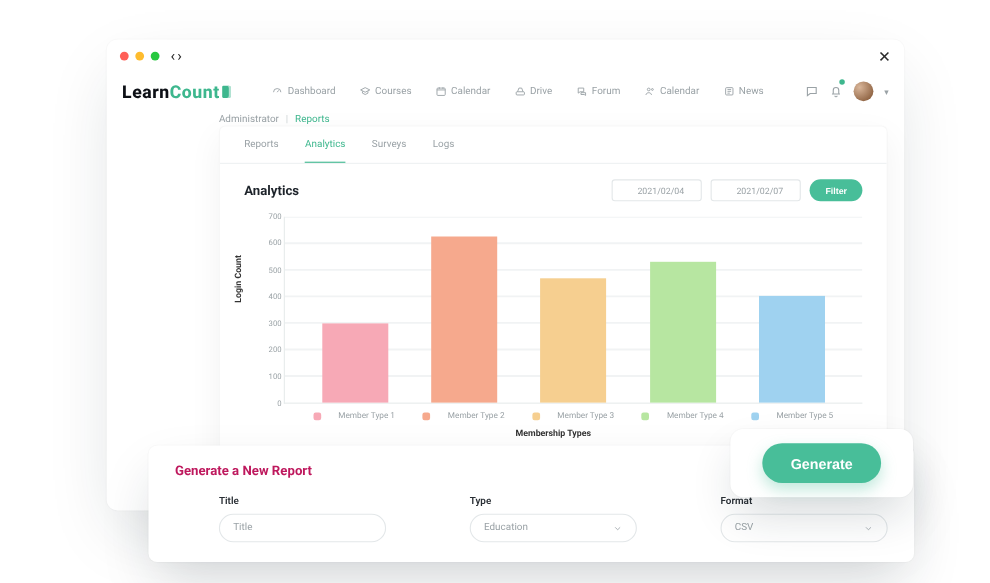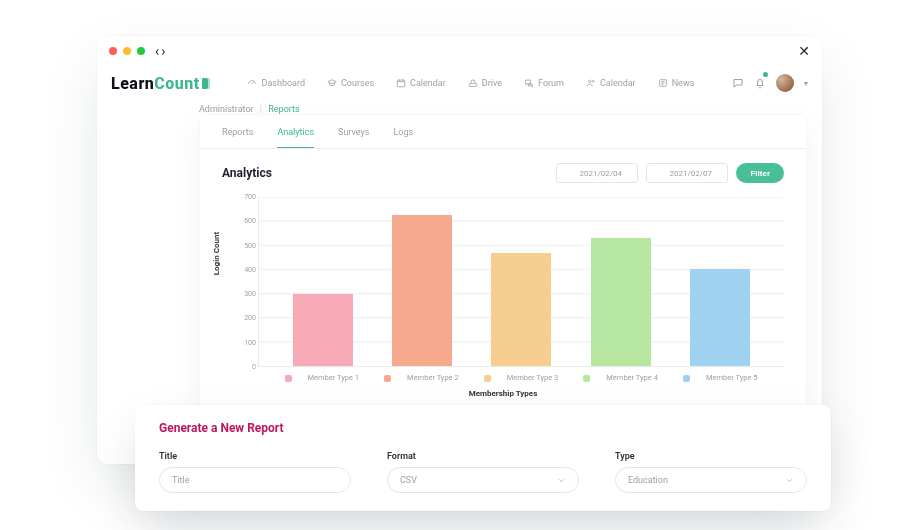--- a/index.html
+++ b/index.html
@@ -70,21 +70,21 @@
 
   
   .report-card {
     position: absolute; left: 135px; top: 405px; width: 696px; height: 106px;
     background: #fff; border-radius: 8px;
     box-shadow: 0 22px 50px -8px rgba(22,41,48,0.18), 0 0 0 1px rgba(0,0,0,0.02);
     padding: 16px 24px;
   }
   .report-card h4 { font-size: 12px; color: #be185d; font-weight: 700; margin-bottom: 16px; }
   .report-fields { display: flex; gap: 36px; }
-  .field { flex: 1; display: flex; flex-direction: column; gap: 6px; }
+  .field { flex: 1; display: flex; flex-direction: column; gap: 6px; margin-left: 40px; }
   .field label { font-size: 9px; color: #2a2f35; font-weight: 600; }
   .input, .select {
     height: 26px; border: 1px solid #e3e7e9; border-radius: 13px; background: #fff;
     font-size: 9px; color: #9aa2a6; padding: 0 12px; display: flex; align-items: center; justify-content: space-between;
   }
   .select svg { width: 9px; height: 9px; stroke: #9aa2a6; fill: none; stroke-width: 2; }
 
   
   .generate-pill {
     position: absolute; left: 664px; top: 390px; width: 166px; height: 62px;
@@ -285,34 +285,37 @@
   <div class="report-card">
     <h4>Generate a New Report</h4>
     <div class="report-fields">
       <div class="field">
         <label>Title</label>
         <div class="input">
           <span>Title</span>
         </div>
       </div>
       <div class="field">
+        <label>Type</label>
+        <div class="select">
+          <span>Education</span>
+          <svg viewBox="0 0 24 24">
+              <path d="M6 9l6 6 6-6"></path>
+            </svg>
+        </div>
+      </div>
+      <div class="field">
         <label>Format</label>
         <div class="select">
           <span>CSV</span>
           <svg viewBox="0 0 24 24">
               <path d="M6 9l6 6 6-6"></path>
             </svg>
         </div>
       </div>
-      <div class="field">
-        <label>Type</label>
-        <div class="select">
-          <span>Education</span>
-          <svg viewBox="0 0 24 24">
-              <path d="M6 9l6 6 6-6"></path>
-            </svg>
-        </div>
-      </div>
     </div>
   </div>
 
+  <div class="generate-pill">
+    <button class="generate-btn">Generate</button>
+  </div>
 
 </div>
 
 </body></html>

